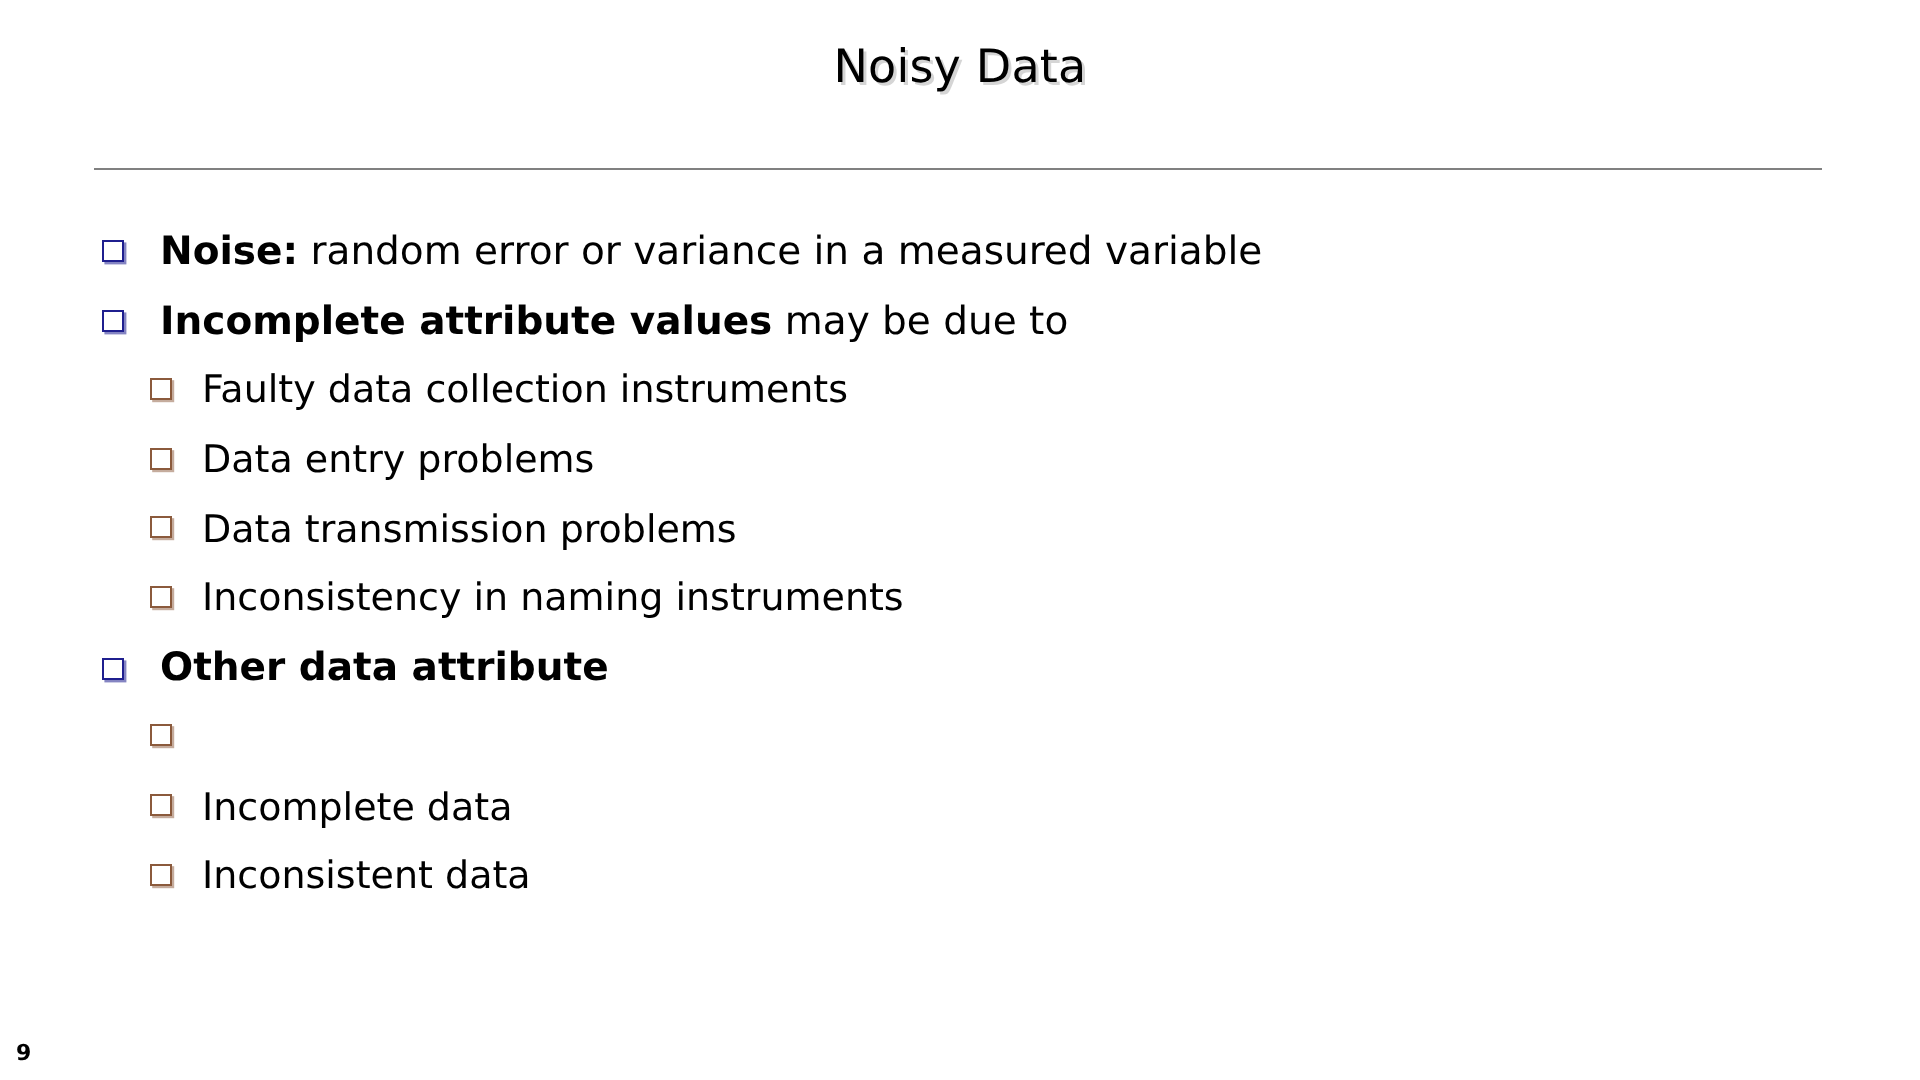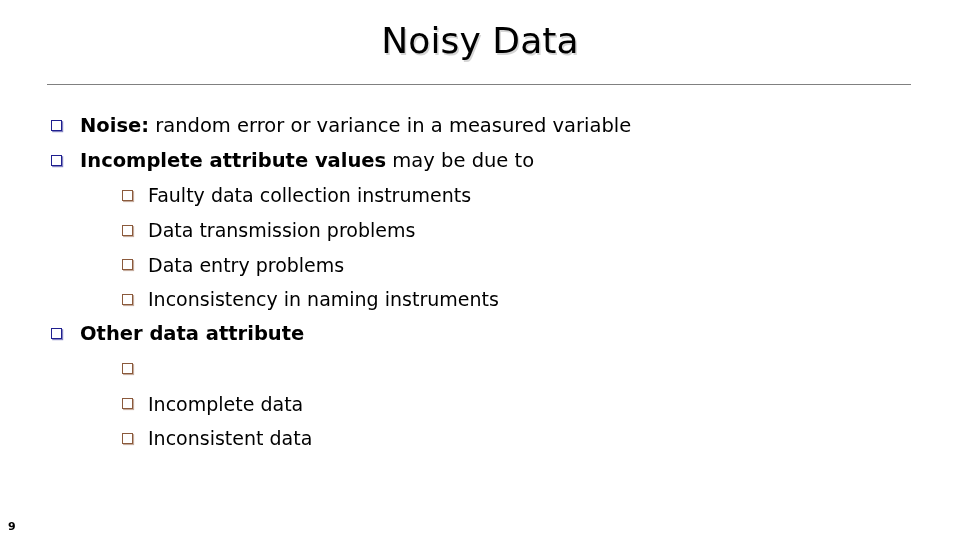--- a/index.html
+++ b/index.html
@@ -27,21 +27,21 @@
   
   .title-area {
     position: absolute;
     left: 0;
     top: 22px;
     width: 960px;
     text-align: center;
   }
   .slide-title {
     font-family: "DejaVu Sans", "Liberation Sans", sans-serif;
-    font-size: 36px;
+    font-size: 23px;
     font-weight: 400;
     color: #000000;
     letter-spacing: 0.1px;
     line-height: 1.05;
     text-shadow: 1.5px 1.5px 0 rgba(150,150,150,0.40);
     white-space: nowrap;
   }
 
   
   .title-rule {
@@ -91,21 +91,20 @@
     font-size: 15px;
     color: #1F1F8F;
   }
 
   
   li.level2 {
     padding-left: 101px;
     height: 34.7px;
     line-height: 34.7px;
     font-size: 19px;
-    margin-left: 47px;
   }
   li.level2 > .marker {
     position: absolute;
     left: 75px;
     top: 0;
     height: 34.7px;
     line-height: 34.7px;
     font-size: 14px;
     color: #8B5A3C;
   }
@@ -165,22 +164,22 @@
     <div class="slide-title">Noisy Data</div>
   </div>
 
   <div class="title-rule"></div>
 
   <div class="body-area">
     <ul class="bullets" id="bullet-list">
         <li class="bullet level1"><span class="marker"><span class="sq"></span></span><span class="txt"><span class="b">Noise:</span><span class="r"> random error or variance in a measured variable</span></span></li>
         <li class="bullet level1"><span class="marker"><span class="sq"></span></span><span class="txt"><span class="b">Incomplete attribute values</span><span class="r"> may be due to</span></span></li>
         <li class="bullet level2"><span class="marker"><span class="sq"></span></span><span class="txt"><span class="r">Faulty data collection instruments</span></span></li>
+        <li class="bullet level2"><span class="marker"><span class="sq"></span></span><span class="txt"><span class="r">Data entry problems</span></span></li>
         <li class="bullet level2"><span class="marker"><span class="sq"></span></span><span class="txt"><span class="r">Data transmission problems</span></span></li>
-        <li class="bullet level2"><span class="marker"><span class="sq"></span></span><span class="txt"><span class="r">Data entry problems</span></span></li>
         <li class="bullet level2"><span class="marker"><span class="sq"></span></span><span class="txt"><span class="r">Inconsistency in naming instruments</span></span></li>
         <li class="bullet level1"><span class="marker"><span class="sq"></span></span><span class="txt"><span class="b">Other data attribute</span></span></li>
         <li class="bullet level2"><span class="marker"><span class="sq"></span></span></li>
         <li class="bullet level2"><span class="marker"><span class="sq"></span></span><span class="txt"><span class="r">Incomplete data</span></span></li>
         <li class="bullet level2"><span class="marker"><span class="sq"></span></span><span class="txt"><span class="r">Inconsistent data</span></span></li>
       </ul>
   </div>
 
   <div class="page-number">9</div>
 

